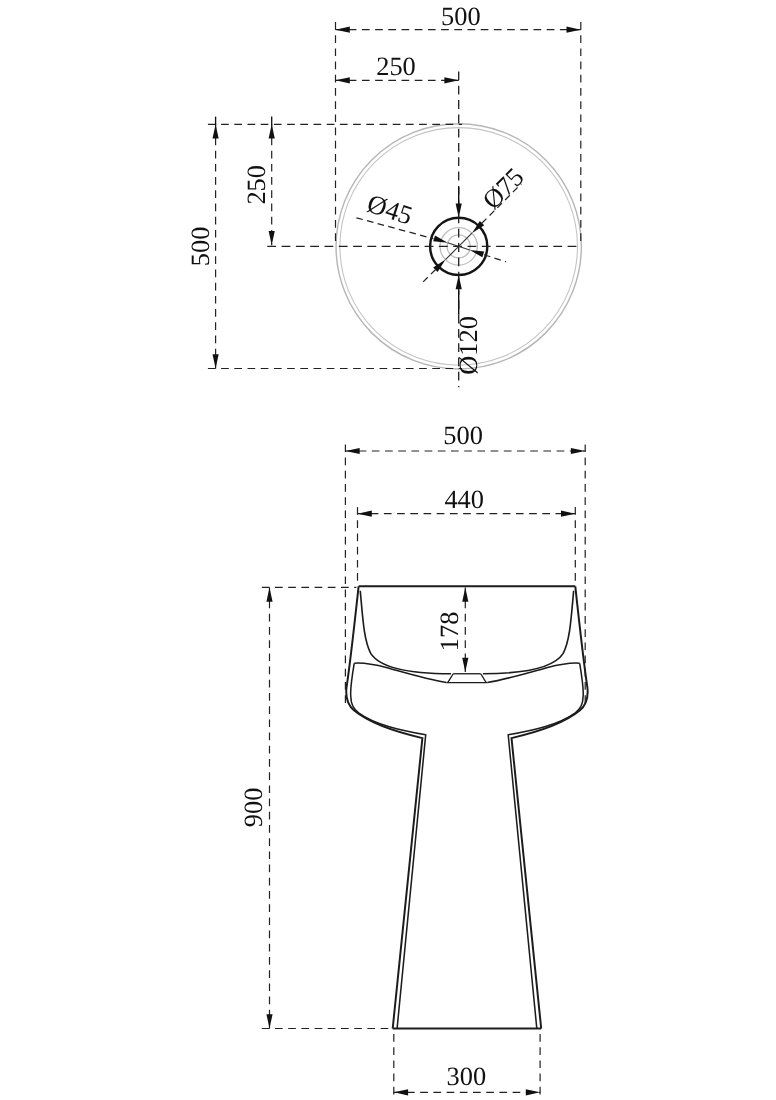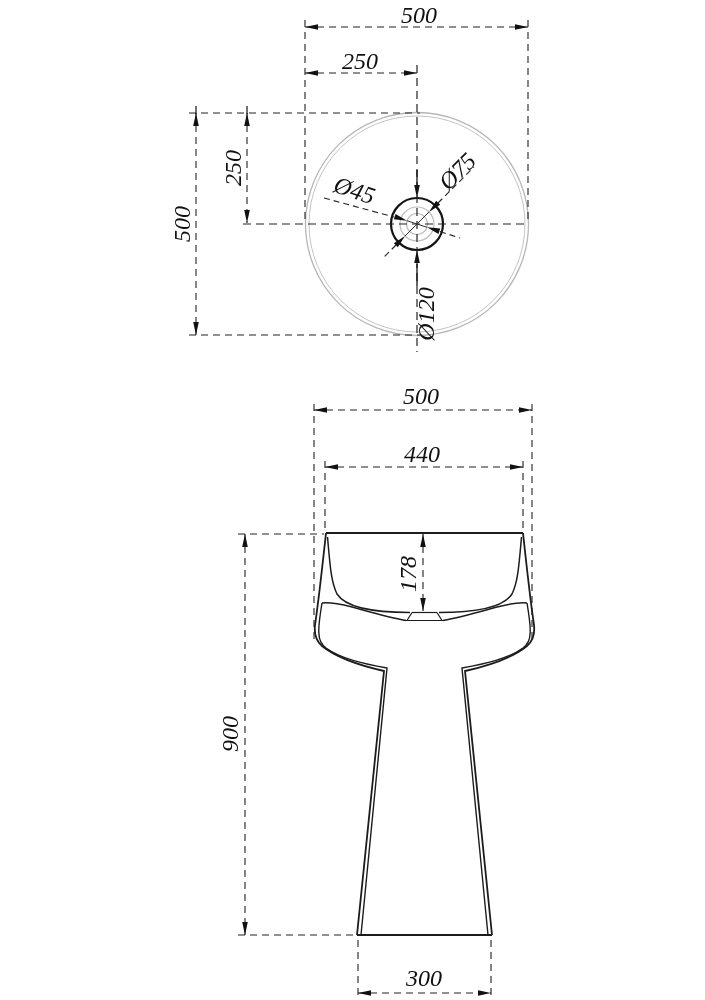--- a/index.html
+++ b/index.html
@@ -1,16 +1,16 @@
 <!DOCTYPE html>
 <html><head>
 <meta charset="utf-8">
 <style>
   html,body{margin:0;padding:0;background:#ffffff;}
-  .sheet{position:relative;width:705px;height:1000px;background:#ffffff;overflow:hidden;font-style:italic;}
+  .sheet{position:relative;width:705px;height:1000px;background:#ffffff;overflow:hidden;}
   svg text{font-family:"Liberation Serif","DejaVu Serif",serif;fill:#111;}
   .dimtxt{font-size:24px;}
 </style>
 </head>
 <body>
 
 <div class="sheet">
 <svg width="705" height="1000" viewBox="0 0 705 1000" xmlns="http://www.w3.org/2000/svg">
 
   <g>

